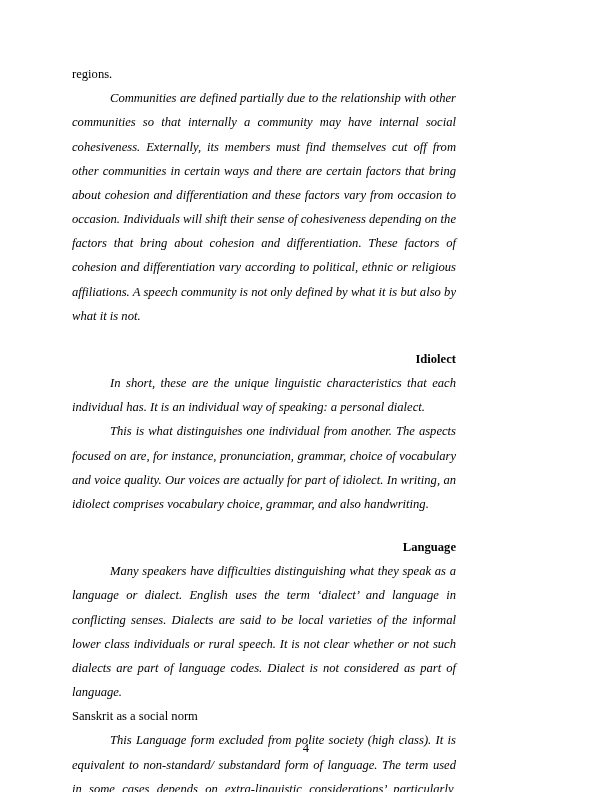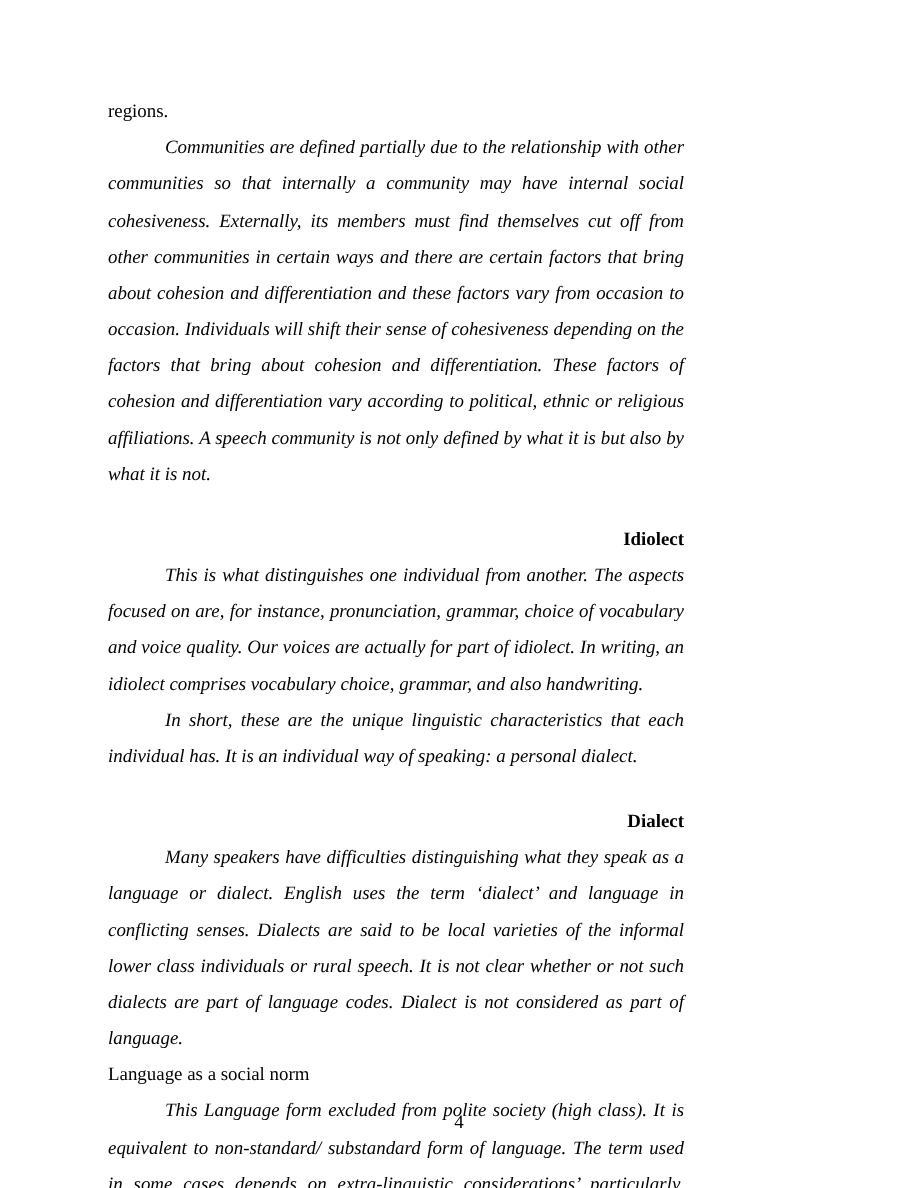--- a/index.html
+++ b/index.html
@@ -56,30 +56,30 @@
   <div class="doc-body">
 
     <p>regions.</p>
 
     <p class="indent">Communities are defined partially due to the relationship with other communities so that internally a community may have internal social cohesiveness. Externally, its members must find themselves cut off from other communities in certain ways and there are certain factors that bring about cohesion and differentiation and these factors vary from occasion to occasion. Individuals will shift their sense of cohesiveness depending on the factors that bring about cohesion and differentiation. These factors of cohesion and differentiation vary according to political, ethnic or religious affiliations. A speech community is not only defined by what it is but also by what it is not.</p>
 
     <div class="spacer-md"></div>
 
     <p class="heading">Idiolect</p>
 
+    <p class="indent">In short, these are the unique linguistic characteristics that each individual has. It is an individual way of speaking: a personal dialect.</p>
+
     <p class="indent">This is what distinguishes one individual from another. The aspects focused on are, for instance, pronunciation, grammar, choice of vocabulary and voice quality. Our voices are actually for part of idiolect. In writing, an idiolect comprises vocabulary choice, grammar, and also handwriting.</p>
-
-    <p class="indent">In short, these are the unique linguistic characteristics that each individual has. It is an individual way of speaking: a personal dialect.</p>
 
     <div class="spacer-md"></div>
 
-    <p class="heading">Dialect</p>
+    <p class="heading">Language</p>
 
     <p class="indent">Many speakers have difficulties distinguishing what they speak as a language or dialect. English uses the term ‘dialect’ and language in conflicting senses. Dialects are said to be local varieties of the informal lower class individuals or rural speech. It is not clear whether or not such dialects are part of language codes. Dialect is not considered as part of language.</p>
 
-    <p>Language as a social norm</p>
+    <p>Sanskrit as a social norm</p>
 
     <p class="indent">This Language form excluded from polite society (high class). It is equivalent to non-standard/ substandard form of language. The term used in some cases depends on extra-linguistic considerations’ particularly, religious, political or social factors. For example, there is the Hindi versus Urdu situation. The two varieties are considered to be the same language. There are certain differences magnified for political or religious reasons. Hindi is affiliated to Hindu and Urdu is affiliated to Islam. The minor differences are: Hindi is written from left to right while Urdu is written from right to left since it borrows from Arabic. Hindi borrows from Sanskrit. These differences are magnified by the speakers themselves.</p>
 
   </div>
 
   <div class="page-number">4</div>
 </div>
 
 </body></html>

